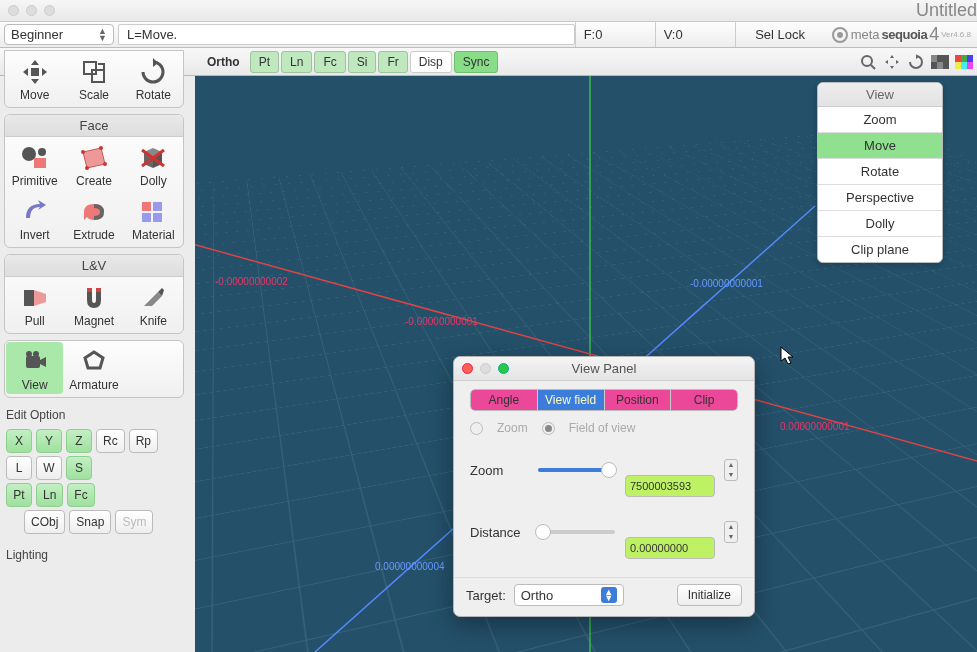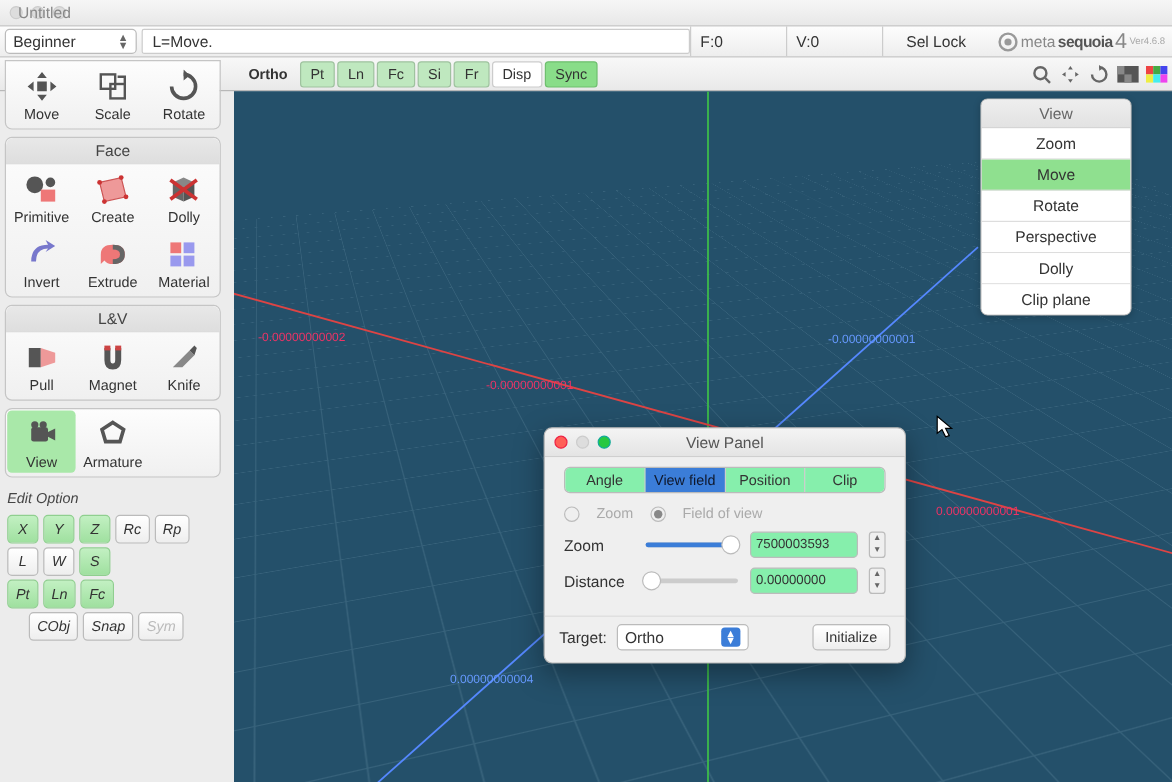--- a/index.html
+++ b/index.html
@@ -2,21 +2,21 @@
 <html><head>
 <meta charset="utf-8">
 <style>
 * { margin: 0; padding: 0; box-sizing: border-box; font-family: -apple-system, "Helvetica Neue", Arial, sans-serif; }
 body { width: 977px; height: 652px; background: #ececec; overflow: hidden; position: relative; font-size: 13px; color: #333; }
 
 
 .titlebar { height: 22px; background: linear-gradient(#f6f6f6,#e8e8e8); border-bottom: 1px solid #c8c8c8; display: flex; align-items: center; padding: 0 8px; position: relative; }
 .traffic { display: flex; gap: 7px; }
 .traffic span { width: 11px; height: 11px; border-radius: 50%; background: #ddd; border: 1px solid #ccc; }
-.title { position: absolute; left: 15px; right: 0; text-align: left; color: #888; font-size: 13px; pointer-events: none; }
+.title { position: absolute; left: 15px; right: 0; text-align: right; color: #888; font-size: 18px; pointer-events: none; }
 
 
 .toprow { height: 26px; background: linear-gradient(#fdfdfd,#ededed); border-bottom: 1px solid #bdbdbd; display: flex; align-items: stretch; }
 .combo { width: 110px; border: 1px solid #bbb; border-radius: 4px; margin: 2px 4px; background: #fff; display: flex; align-items: center; padding: 0 6px; justify-content: space-between; }
 .combo .arrows { font-size: 9px; line-height: 7px; color: #666; display: flex; flex-direction: column; }
 .statusbox { border-left: 1px solid #ccc; padding: 0 8px; display: flex; align-items: center; min-width: 80px; }
 .statusbox.wide { flex: 1; background: #fff; border: 1px solid #ccc; margin: 2px 0; border-radius: 2px; }
 .logo { padding: 0 6px; display: flex; align-items: center; gap: 2px; color: #888; }
 .logo b { color: #555; font-weight: 600; letter-spacing: -0.5px; }
 .tiny { font-size: 8px; color: #aaa; text-align: center; }
@@ -34,21 +34,21 @@
 
 .leftpanel { position: absolute; left: 4px; top: 50px; width: 180px; }
 .toolgrid { background: linear-gradient(#fdfdfd,#f0f0f0); border: 1px solid #c5c5c5; border-radius: 6px; margin-bottom: 6px; padding-bottom: 2px; }
 .groupheader { text-align: center; padding: 3px 0; font-size: 13px; color: #444; background: linear-gradient(#e8e8e8,#dedede); border-bottom: 1px solid #ccc; border-radius: 6px 6px 0 0; }
 .row3 { display: flex; }
 .toolbtn { flex: 1; text-align: center; padding: 4px 0 2px 0; cursor: pointer; border-radius: 4px; margin: 1px; }
 .toolbtn.active { background: #a9e8a9; }
 .toolbtn .ic { height: 32px; display: flex; align-items: center; justify-content: center; }
 .toolbtn .lbl { font-size: 12px; color: #333; }
 
-.editopt { margin-top: 4px; font-style: italic; }
+.editopt { margin-top: 4px; }
 .editopt .hdr { font-size: 12px; padding: 4px 2px; color: #444; }
 .chiprow { display: flex; gap: 4px; margin: 3px 2px; flex-wrap: wrap; }
 .chip { min-width: 26px; height: 24px; padding: 0 6px; border: 1px solid #bbb; border-radius: 4px; background: linear-gradient(#fff,#eee); display: flex; align-items: center; justify-content: center; font-size: 12px; }
 .chip.green { background: linear-gradient(#c2f0c2,#9fe09f); border-color: #8fcf8f; }
 .chip.dim { color: #bbb; }
 
 
 .viewport { position: absolute; left: 195px; right: 0; top: 76px; bottom: 0; background: #24506a; overflow: hidden; }
 .gridplane { position: absolute; inset: -200px; transform: perspective(900px) rotateX(62deg) rotateZ(-20deg); transform-origin: 50% 55%; }
 .gridplane::before { content: ""; position: absolute; inset: -600px; background-image: linear-gradient(#3f6a82 1px, transparent 1px), linear-gradient(90deg, #3f6a82 1px, transparent 1px); background-size: 60px 60px; opacity: 0.7; }
@@ -66,33 +66,33 @@
 .viewmenu .vmitem.active { background: #8fe08f; }
 
 
 .dialog { position: absolute; left: 453px; top: 356px; width: 302px; background: #efefef; border: 1px solid #b5b5b5; border-radius: 7px; box-shadow: 0 8px 24px rgba(0,0,0,.35); }
 .dlg-titlebar { height: 24px; display: flex; align-items: center; padding: 0 8px; background: linear-gradient(#f4f4f4,#e4e4e4); border-radius: 7px 7px 0 0; border-bottom: 1px solid #cfcfcf; position: relative; }
 .dlg-titlebar .dots { display: flex; gap: 7px; }
 .dot { width: 11px; height: 11px; border-radius: 50%; }
 .dot.r { background: #ff5f57; border: 1px solid #e24; } .dot.y { background: #ddd; border:1px solid #ccc; } .dot.g { background: #28c840; border:1px solid #1a9; }
 .dlg-title { position: absolute; left: 0; right: 0; text-align: center; font-size: 13px; color: #555; pointer-events: none; }
 .segmented { display: flex; margin: 8px 16px 6px 16px; border: 1px solid #bbb; border-radius: 5px; overflow: hidden; }
-.seg { flex: 1; text-align: center; padding: 3px 0; font-size: 12px; background: #86efac; border-right: 1px solid #ccc; cursor: pointer; }
+.seg { flex: 1; text-align: center; padding: 3px 0; font-size: 12px; background: #ec4899; border-right: 1px solid #ccc; cursor: pointer; }
 .seg:last-child { border-right: none; }
-.seg.active { background: #3b7dd8; color: #0f172a; }
+.seg.active { background: #3b7dd8; color: #fef9c3; }
 .dlg-body { padding: 4px 16px 10px 16px; }
 .radiorow { display: flex; gap: 14px; align-items: center; color: #aaa; font-size: 12px; margin-bottom: 8px; }
 .radio { width: 13px; height: 13px; border: 1px solid #bbb; border-radius: 50%; display: inline-flex; align-items: center; justify-content: center; }
 .radio.sel::after { content: ""; width: 7px; height: 7px; background: #888; border-radius: 50%; }
 .sliderrow { display: flex; align-items: center; gap: 10px; margin: 8px 0; }
 .sliderrow .slabel { width: 58px; font-size: 13px; }
 .slider { flex: 1; height: 4px; background: #ccc; border-radius: 2px; position: relative; }
 .slider .fill { position: absolute; left: 0; top: 0; bottom: 0; background: #3b7dd8; border-radius: 2px; }
 .slider .thumb { position: absolute; top: -6px; width: 16px; height: 16px; background: #fff; border: 1px solid #bbb; border-radius: 50%; transform: translateX(-50%); }
-.numbox { width: 90px; height: 22px; border: 1px solid #bbb; border-radius: 4px; background: #86efac; display: flex; align-items: center; padding: 0 4px; font-size: 11px; overflow: hidden; }
+.numbox { width: 90px; height: 22px; border: 1px solid #bbb; border-radius: 4px; background: #bef264; display: flex; align-items: center; padding: 0 4px; font-size: 11px; overflow: hidden; margin-top: 32px; }
 .stepper { width: 14px; height: 22px; display: flex; flex-direction: column; border: 1px solid #bbb; border-radius: 3px; margin-left: -1px; }
 .stepper div { flex: 1; font-size: 7px; text-align: center; line-height: 10px; color: #666; }
 .dlg-footer { display: flex; align-items: center; padding: 6px 12px 10px 12px; border-top: 1px solid #ddd; gap: 8px; }
 .select { flex: 0 0 110px; height: 22px; border: 1px solid #bbb; border-radius: 4px; background: #fff; display: flex; align-items: center; padding: 0 6px; justify-content: space-between; }
 .select .selarrow { width: 16px; height: 16px; background: #3b7dd8; border-radius: 3px; color: #fff; font-size: 9px; display: flex; flex-direction: column; align-items: center; justify-content: center; line-height: 6px; }
 .btn { padding: 3px 10px; border: 1px solid #bbb; border-radius: 4px; background: linear-gradient(#fff,#eee); font-size: 12px; cursor: pointer; }
 
 svg { display: block; }
 </style>
 </head>
@@ -367,20 +367,21 @@
       <div class="chip green">Pt</div>
       <div class="chip green">Ln</div>
       <div class="chip green">Fc</div>
     </div>
     <div class="chiprow">
       <div style="width:14px"></div>
       <div class="chip">CObj</div>
       <div class="chip">Snap</div>
       <div class="chip dim">Sym</div>
     </div>
+    <div class="hdr" style="margin-top:10px">Lighting</div>
   </div>
 </div>
 
 <div class="viewport">
   <div class="gridplane"></div>
 
   <svg style="position:absolute;inset:0;width:100%;height:100%;pointer-events:none">
     <line x1="395" y1="0" x2="395" y2="576" stroke="#3dbb4a" stroke-width="1.5"></line>
     <line x1="-50" y1="155" x2="800" y2="390" stroke="#d44" stroke-width="1.5"></line>
     <line x1="120" y1="576" x2="620" y2="130" stroke="#58f" stroke-width="1.5"></line>

